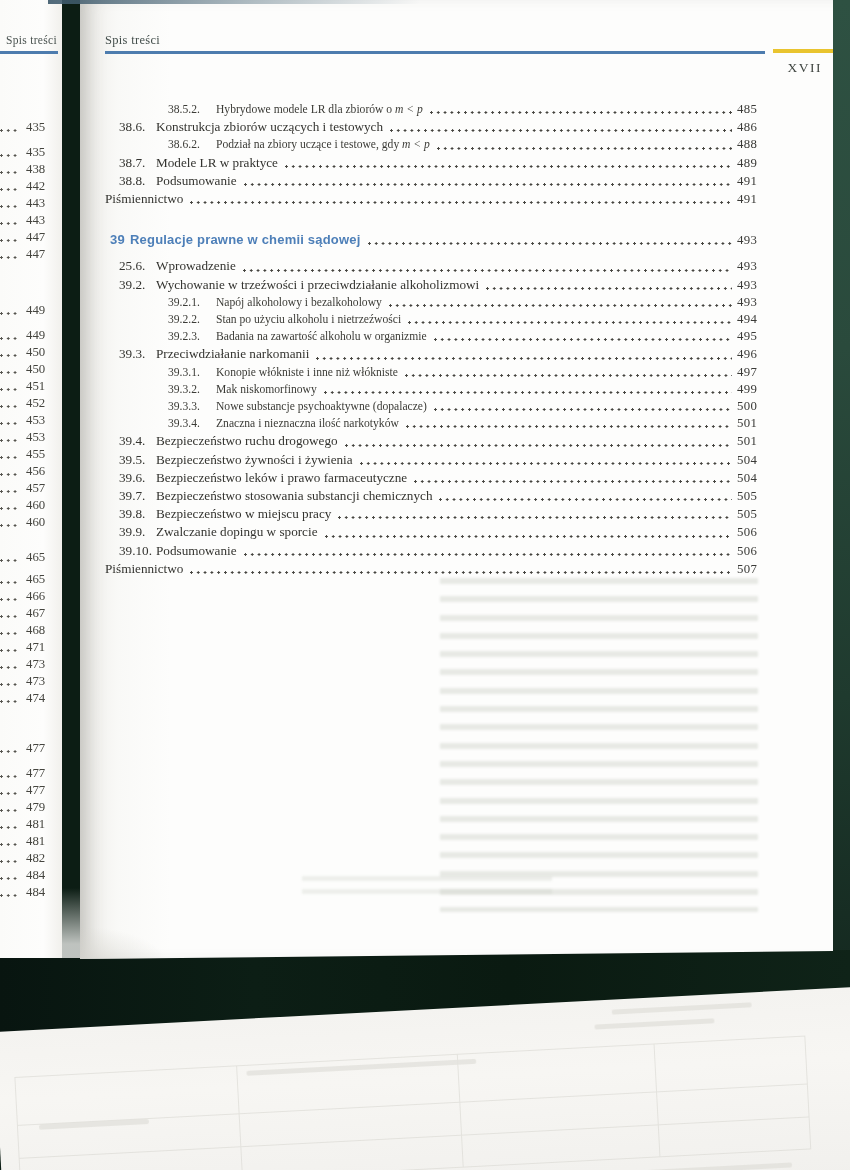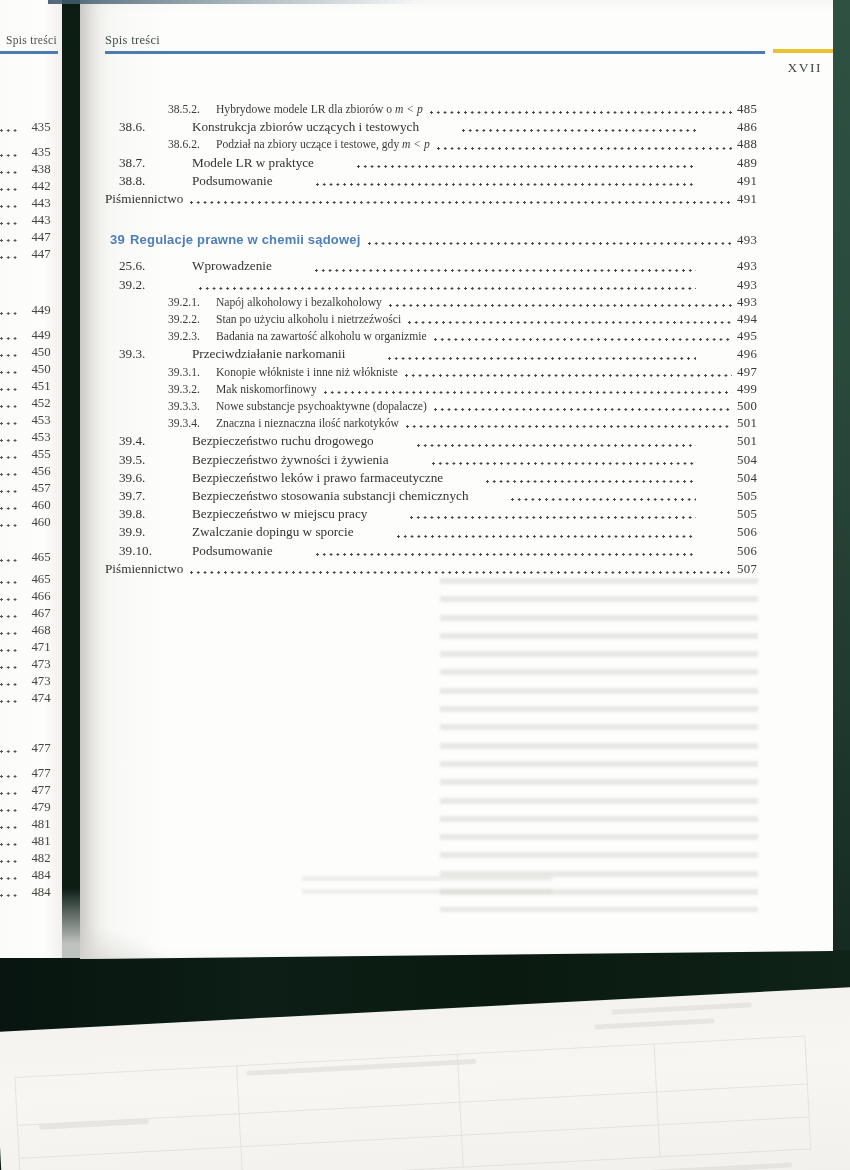--- a/index.html
+++ b/index.html
@@ -56,21 +56,21 @@
   .lp-group.g2{margin-top:39px;}
   .lp-group.g3{margin-top:8px;}
   .lp-group.g4{margin-top:18px;}
   .lp-group.g5{margin-top:5px;}
   .lp-group.g6{margin-top:33px;}
   .lp-group.g7{margin-top:8px;}
   .lp-row{display:flex;height:17px;align-items:baseline;}
   .lp-dots{flex:1 1 auto;height:3px;align-self:flex-end;margin:0 6px 4px 0;
     background-image:radial-gradient(circle at 1.5px 1.5px,#55544e 1.05px,rgba(0,0,0,0) 1.35px);
     background-size:6.8px 3px;background-repeat:repeat-x;}
-  .lp-num{width:30px;text-align:center;font-size:12.8px;color:#45453f;line-height:17px;}
+  .lp-num{width:30px;text-align:left;font-size:12.8px;color:#45453f;line-height:17px;}
 
   
   .spine{
     left:62px;top:0;width:18px;height:958px;z-index:3;
     background:linear-gradient(90deg,#edecie 0%,#e8e7e2 10%,#c6c5c0 45%,#9b9a95 72%,#8d8c87 84%,#b7b6b1 100%);
   }
   .spine:after{content:"";position:absolute;left:0;bottom:0;width:100%;height:70px;
     background:linear-gradient(180deg,rgba(250,250,248,0) 0%,rgba(250,250,248,.75) 80%);}
 
   
@@ -95,21 +95,21 @@
   .pg{width:34px;text-align:left;font-size:12.8px;color:#3a3a37;letter-spacing:.3px;}
   .title i{font-style:italic;}
 
   .lv0{margin-left:5px;margin-top:23px;margin-bottom:8px;}
   .lv0 .num{width:20px;}
   .lv0 .num,.lv0 .title{
     font-family:"Liberation Sans","DejaVu Sans",sans-serif;
     font-weight:bold;font-size:13px;color:#4d7fb8;letter-spacing:.2px;}
   .lv1{margin-left:0;}
   .lv1 .title,.lv2 .title,.lv2 .num{font-size:13.2px;}
-  .lv2{margin-left:14px;gap:36px;}
+  .lv2{margin-left:14px;}
   .lv2 .num{width:37px;}
   .lv3{margin-left:63px;}
   .lv3 .num{width:48px;}
   .lv3 .num,.lv3 .title{font-size:11.6px;color:#3b3b36;}
 
   
   .ghost-main{
     left:360px;top:578px;width:318px;height:334px;opacity:.75;filter:blur(1.1px);
     background:repeating-linear-gradient(180deg,rgba(203,207,197,.55) 0 6px,rgba(0,0,0,0) 6px 18.3px);
   }
@@ -368,20 +368,21 @@
         <span class="pg">493</span>
       </div>
       <div class="row lv2">
         <span class="num">25.6.</span>
         <span class="title">Wprowadzenie</span>
         <span class="dots"></span>
         <span class="pg">493</span>
       </div>
       <div class="row lv2">
         <span class="num">39.2.</span>
+        <span class="title">Wychowanie w trzeźwości i przeciwdziałanie alkoholizmowi</span>
         <span class="dots"></span>
         <span class="pg">493</span>
       </div>
       <div class="row lv3">
         <span class="num">39.2.1.</span>
         <span class="title">Napój alkoholowy i bezalkoholowy</span>
         <span class="dots"></span>
         <span class="pg">493</span>
       </div>
       <div class="row lv3">

